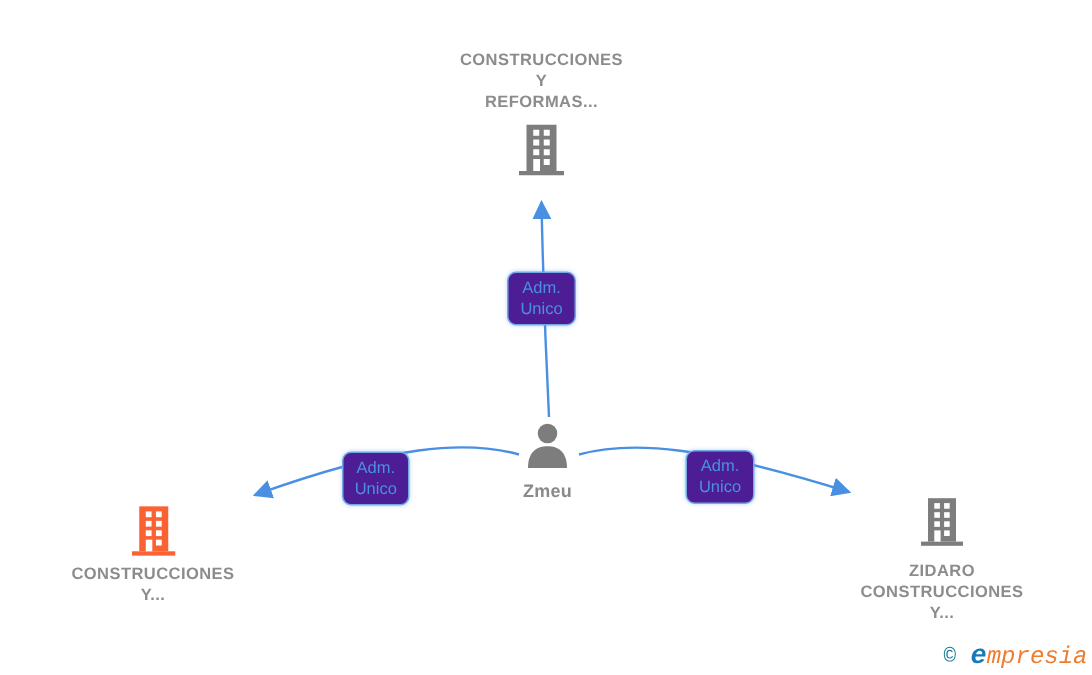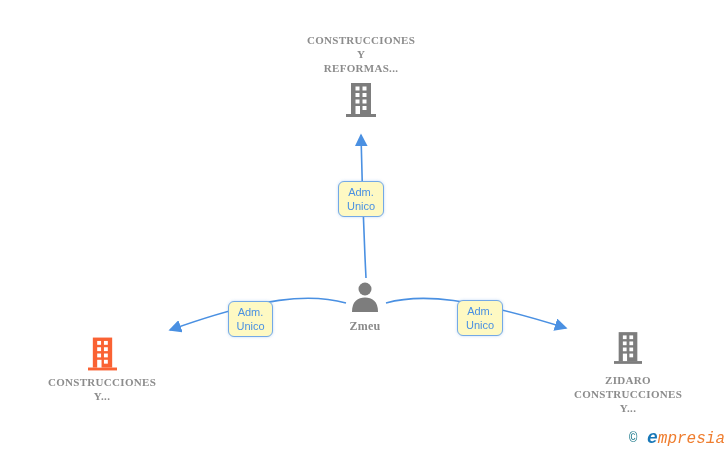--- a/index.html
+++ b/index.html
@@ -18,21 +18,20 @@
   }
   .edges-layer path.edge {
     stroke: #4a90e2;
     stroke-width: 1.6;
     fill: none;
   }
   .node {
     position: absolute;
     text-align: center;
     cursor: pointer;
-    font-family: Liberation Serif, serif;
   }
   .node-label {
     color: #8c8c8c;
     font-size: 11px;
     line-height: 14px;
     font-weight: 700;
     letter-spacing: 0.3px;
     text-transform: uppercase;
     white-space: nowrap;
   }
@@ -42,21 +41,21 @@
     line-height: 15px;
     font-weight: 700;
     letter-spacing: 0.2px;
     white-space: nowrap;
   }
   .icon-wrap { display: block; margin: 0 auto; }
   .icon-gray { color: #7d7d7d; }
   .icon-orange { color: #fa6233; }
   .edge-label {
     position: absolute;
-    background: #fef9c3;
+    background: #4c1d95;
     border: 1.5px solid #74a9e6;
     border-radius: 6px;
     box-shadow: 0 0 3px rgba(74,144,226,0.35);
     color: #4a90e2;
     font-size: 11px;
     line-height: 14px;
     text-align: center;
     padding: 3px 6px;
     box-sizing: border-box;
   }

